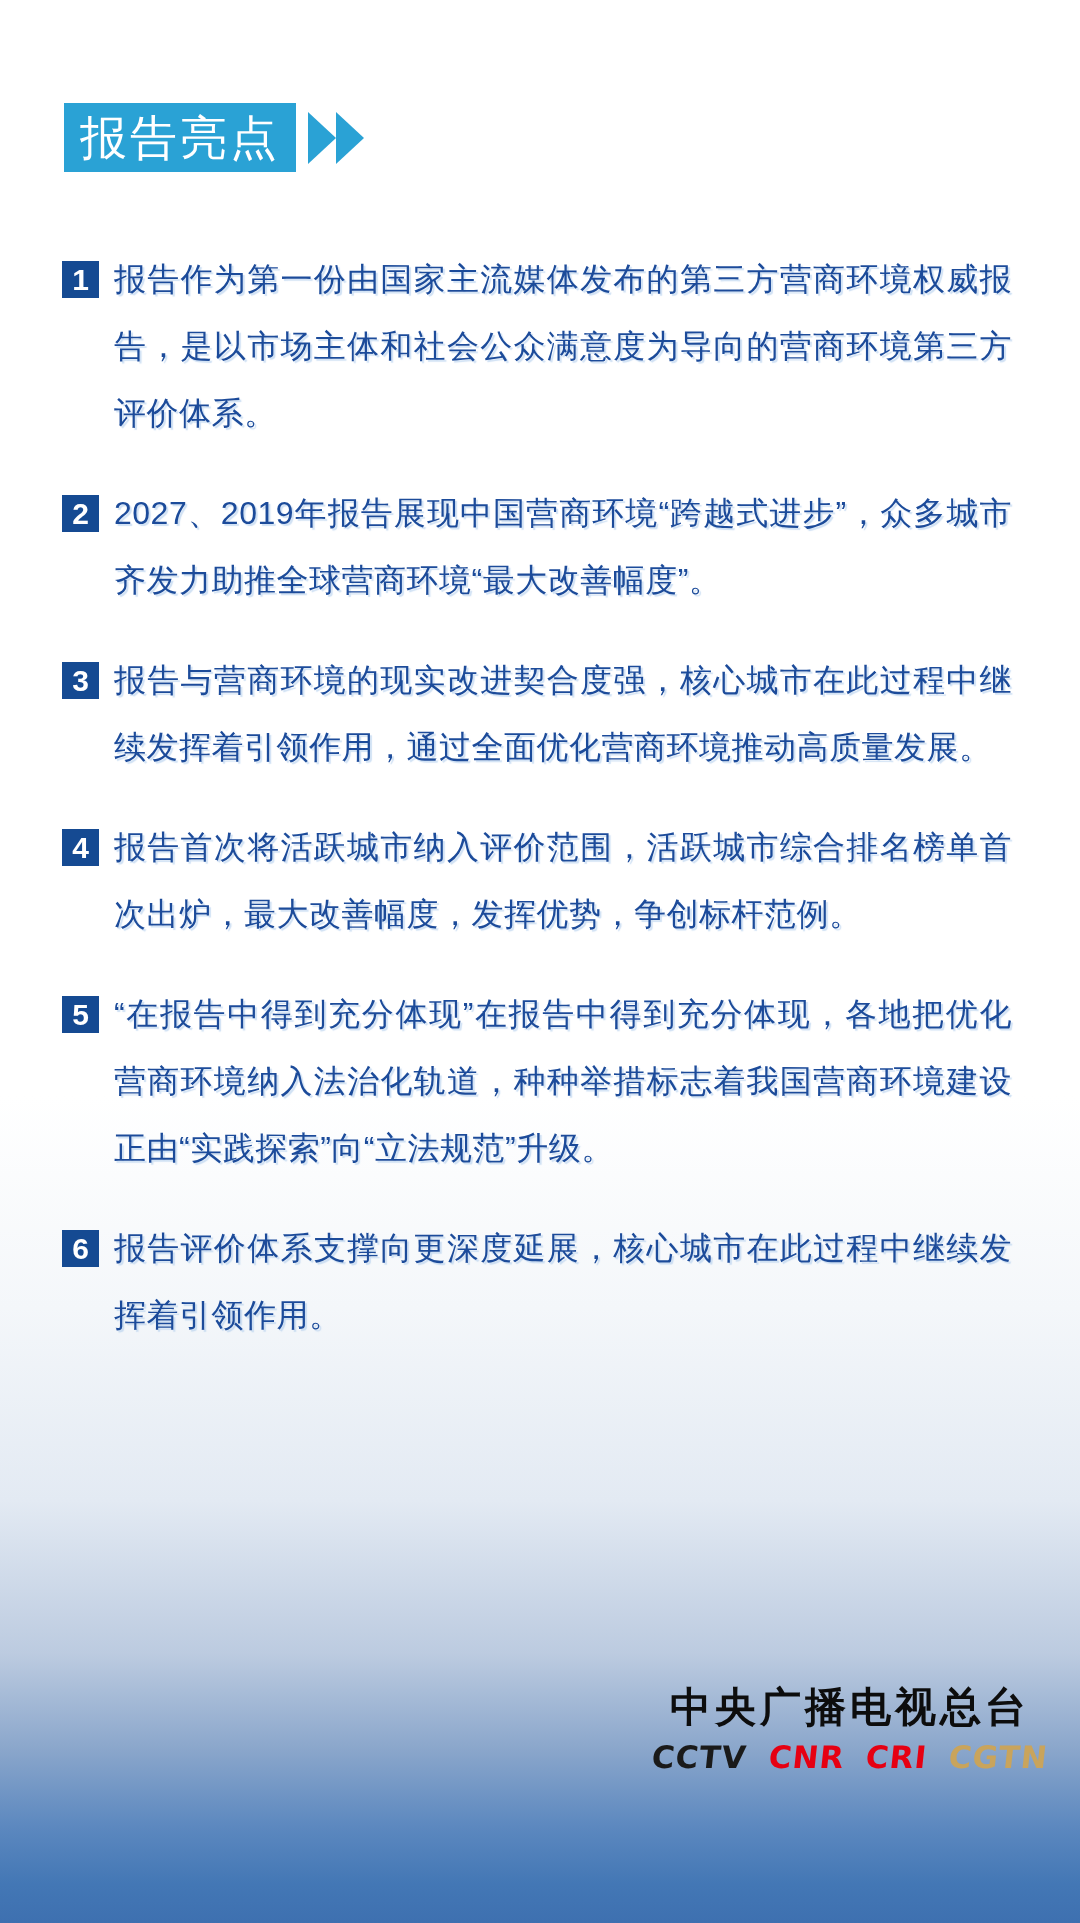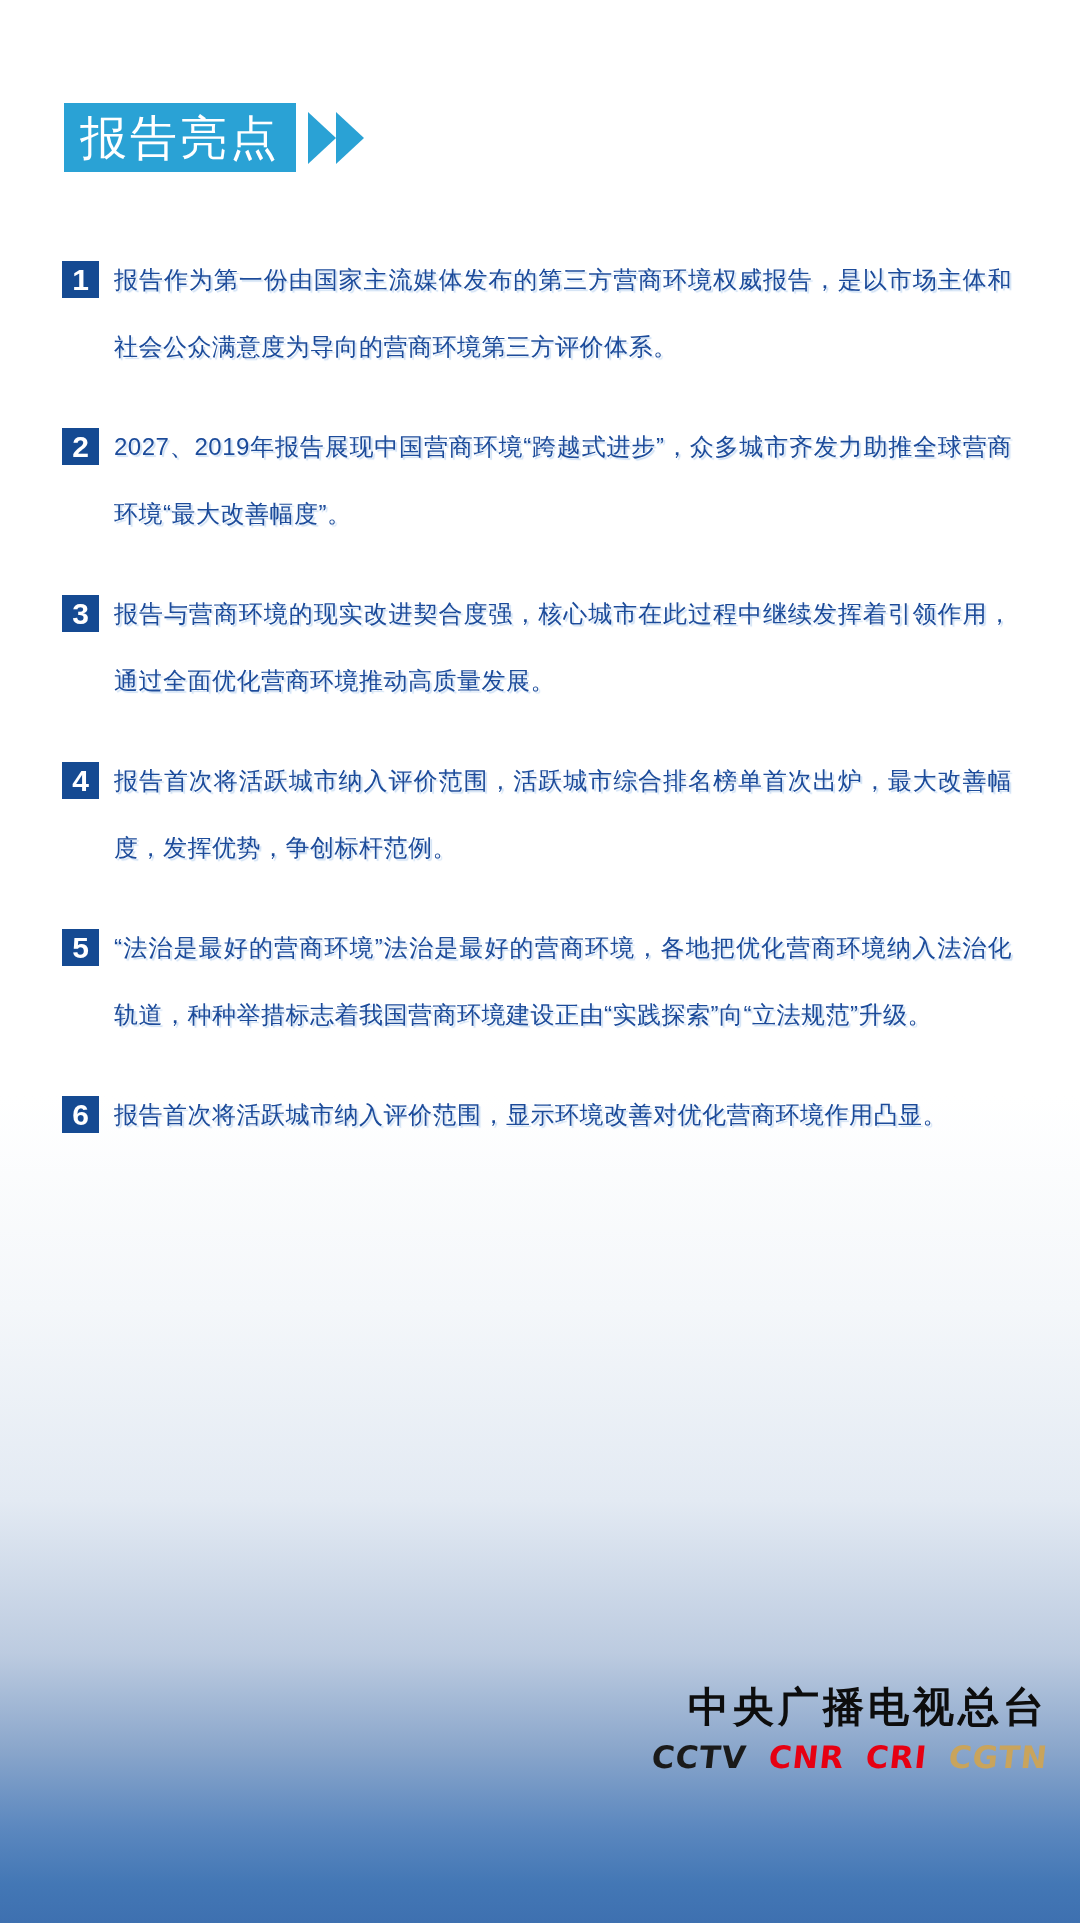--- a/index.html
+++ b/index.html
@@ -64,41 +64,42 @@
     width: 37px;
     height: 37px;
     background: #154a92;
     color: #ffffff;
     font-size: 30px;
     font-weight: bold;
     text-align: center;
     line-height: 37px;
   }
   .item .text {
-    font-size: 24px;
+    font-size: 32px;
     line-height: 67px;
     color: #1c4b9a;
     text-shadow: 2px 2px 1px rgba(170, 200, 235, 0.55);
     letter-spacing: 0.5px;
     text-align: justify;
   }
 
   
   .footer {
     position: absolute;
     right: 32px;
     top: 1680px;
     text-align: right;
   }
   .org-name {
     font-size: 41px;
     font-weight: bold;
     color: #0d0d0d;
     letter-spacing: 4px;
     font-family: "Liberation Sans", "DejaVu Sans", sans-serif;
+    text-align: center;
   }
   .logo-row {
     margin-top: 4px;
     display: flex;
     justify-content: flex-end;
     align-items: baseline;
     gap: 22px;
   }
   .logo {
     font-size: 31px;
@@ -138,26 +139,26 @@
       <div class="text">报告与营商环境的现实改进契合度强，核心城市在此过程中继续发挥着引领作用，通过全面优化营商环境推动高质量发展。</div>
     </div>
 
     <div class="item">
       <div class="badge">4</div>
       <div class="text">报告首次将活跃城市纳入评价范围，活跃城市综合排名榜单首次出炉，最大改善幅度，发挥优势，争创标杆范例。</div>
     </div>
 
     <div class="item">
       <div class="badge">5</div>
-      <div class="text">“法治是最好的营商环境”法治是最好的营商环境，各地把优化营商环境纳入法治化轨道，种种举措标志着我国营商环境建设正由“实践探索”向“立法规范”升级。</div>
+      <div class="text">“在报告中得到充分体现”在报告中得到充分体现，各地把优化营商环境纳入法治化轨道，种种举措标志着我国营商环境建设正由“实践探索”向“立法规范”升级。</div>
     </div>
 
     <div class="item">
       <div class="badge">6</div>
-      <div class="text">报告首次将活跃城市纳入评价范围，显示环境改善对优化营商环境作用凸显。</div>
+      <div class="text">报告评价体系支撑向更深度延展，核心城市在此过程中继续发挥着引领作用。</div>
     </div>
 
   </div>
 
   <div class="footer">
     <div class="org-name">中央广播电视总台</div>
     <div class="logo-row">
       <span class="logo" style="color: rgb(26, 26, 26);">CCTV</span>
       <span class="logo" style="color: rgb(230, 0, 18);">CNR</span>
       <span class="logo" style="color: rgb(230, 0, 18);">CRI</span>

